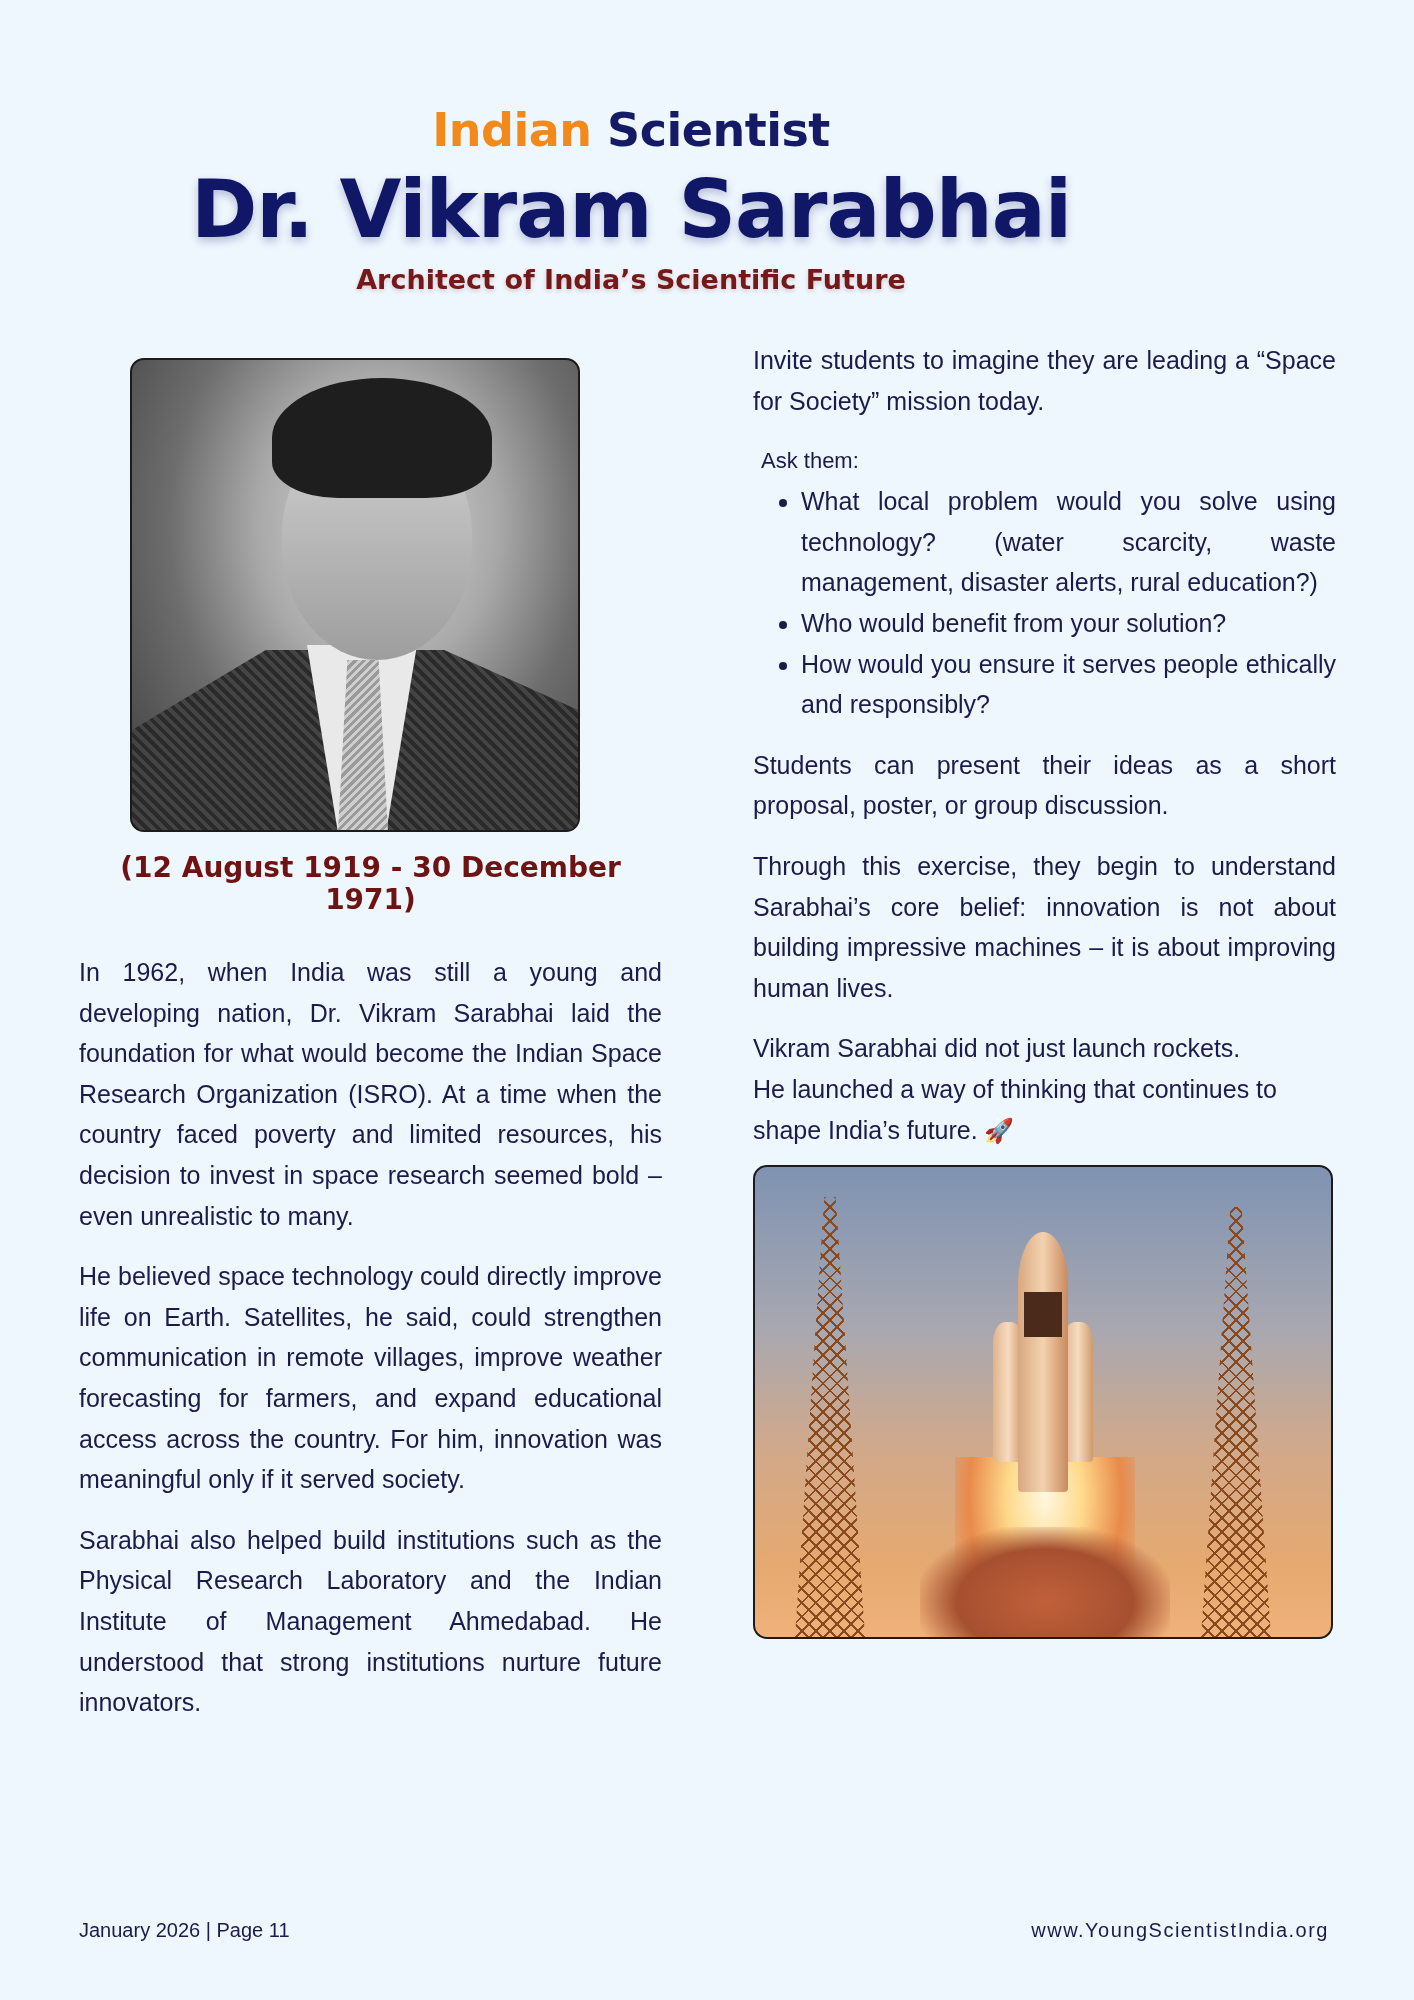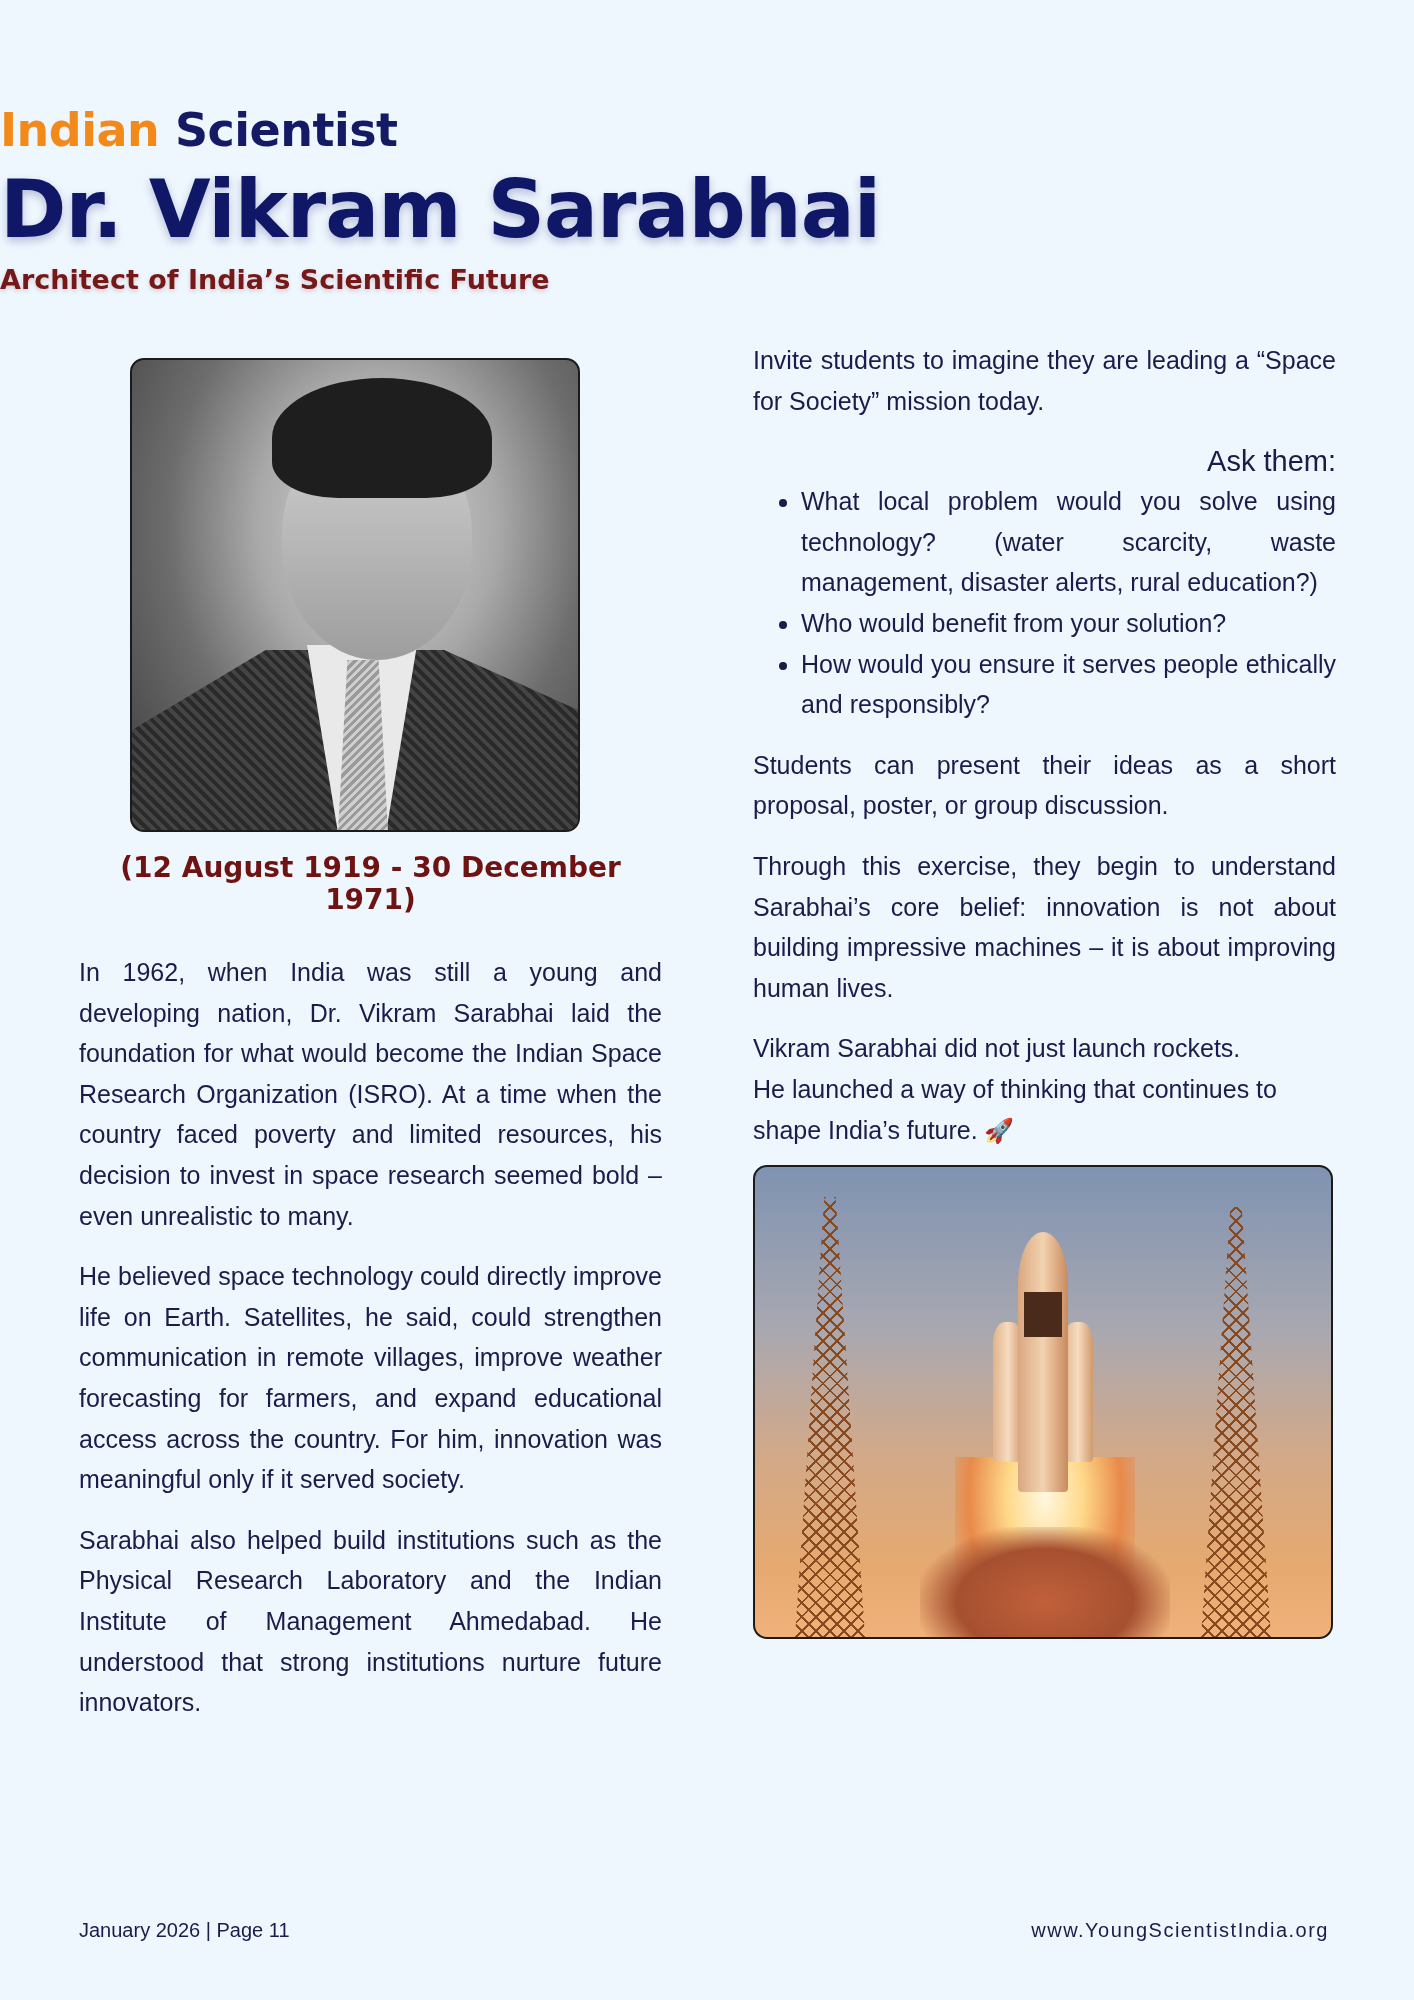--- a/index.html
+++ b/index.html
@@ -4,21 +4,21 @@
   <style>
     html, body { margin: 0; padding: 0; }
     body {
       width: 1414px; height: 2000px;
       background: #eef6fe;
       font-family: "Liberation Sans", sans-serif;
       color: #1a1c4a;
       position: relative;
       overflow: hidden;
     }
-    .header { position: absolute; left: 0; top: 100px; width: 1262px; text-align: left; }
+    .header { position: absolute; left: 0; top: 100px; width: 1262px; text-align: center; }
     .kicker {
       font-family: "DejaVu Sans", sans-serif;
       font-weight: bold; font-size: 46px; letter-spacing: -0.5px;
       line-height: 60px;
     }
     .kicker .k1 { color: #f28a1b; }
     .kicker .k2 { color: #141a63; }
     .title {
       font-family: "DejaVu Sans", sans-serif;
       font-weight: bold; font-size: 80px; color: #0f1766;
@@ -73,21 +73,21 @@
       font-family: "DejaVu Sans", sans-serif;
       font-weight: bold; font-size: 28px; color: #6e1212;
       text-align: center; margin: 20px 0 36px 0; line-height: 32px;
       margin-left: 0;
     }
     .heading {
       font-family: "DejaVu Sans", sans-serif;
       font-weight: bold; font-size: 24px; color: #121a5c;
       margin: 6px 0 14px 0; line-height: 36px;
     }
-    .ask { font-size: 29px; line-height: 40px; margin: 0 0 0 8px; text-align: right; }
+    .ask { font-size: 22px; line-height: 40px; margin: 0 0 0 8px; }
     ul.bullets { margin: 0 0 20px 0; padding-left: 48px; }
     ul.bullets li {
       font-size: 25px; line-height: 40.6px; text-align: justify;
       list-style: disc;
     }
     .closing { margin-bottom: 14px; }
     .rocket-emoji { font-size: 24px; }
     .launch {
       width: 576px; height: 470px;
       border: 2px solid #1b1b1b; border-radius: 14px;

